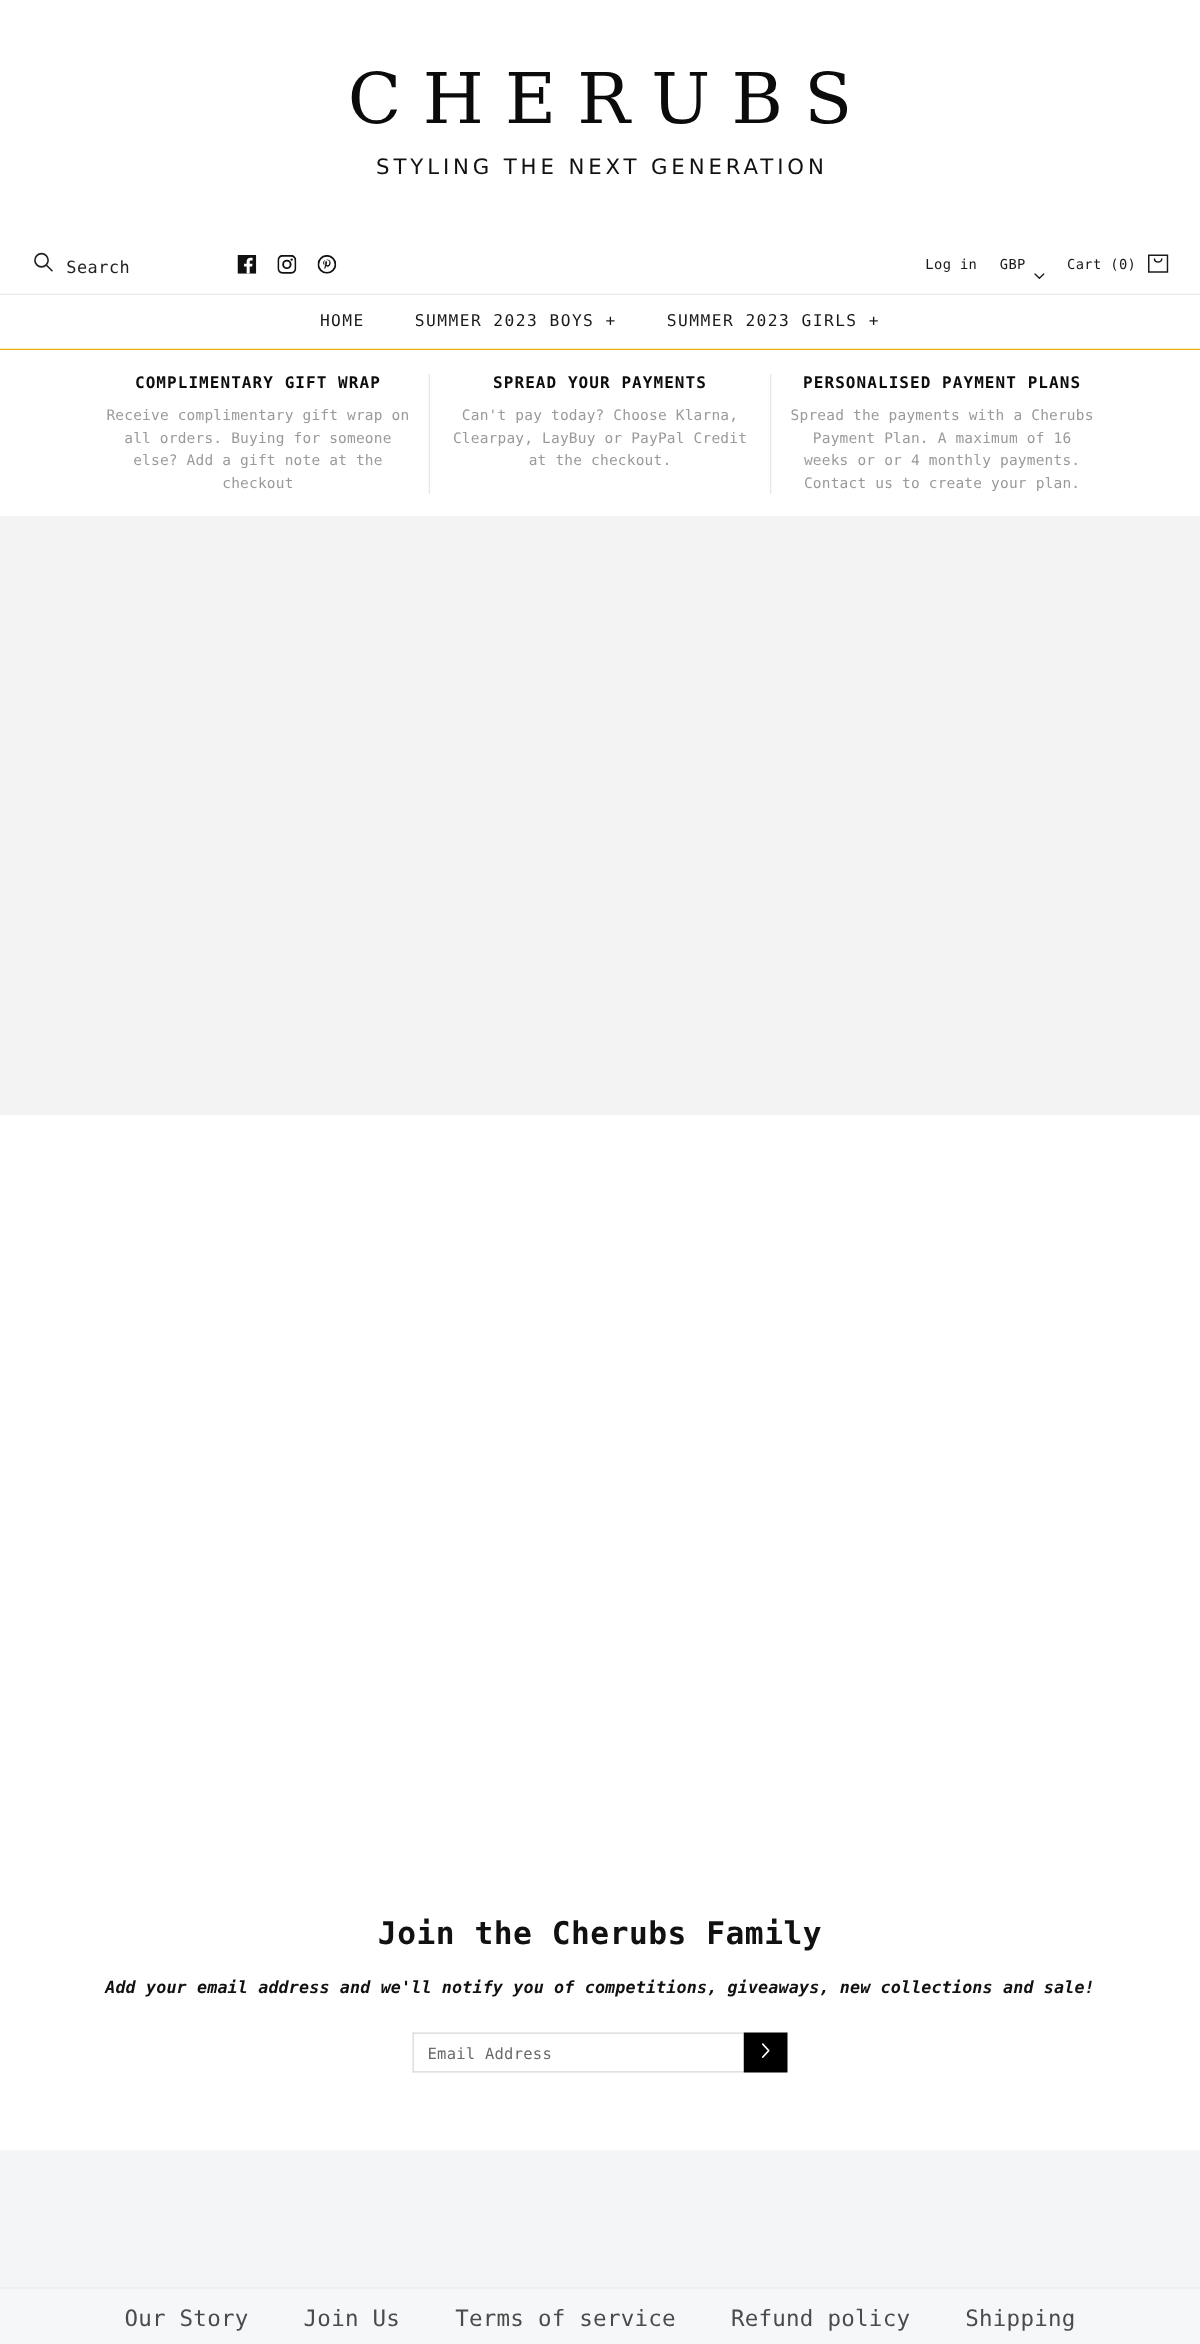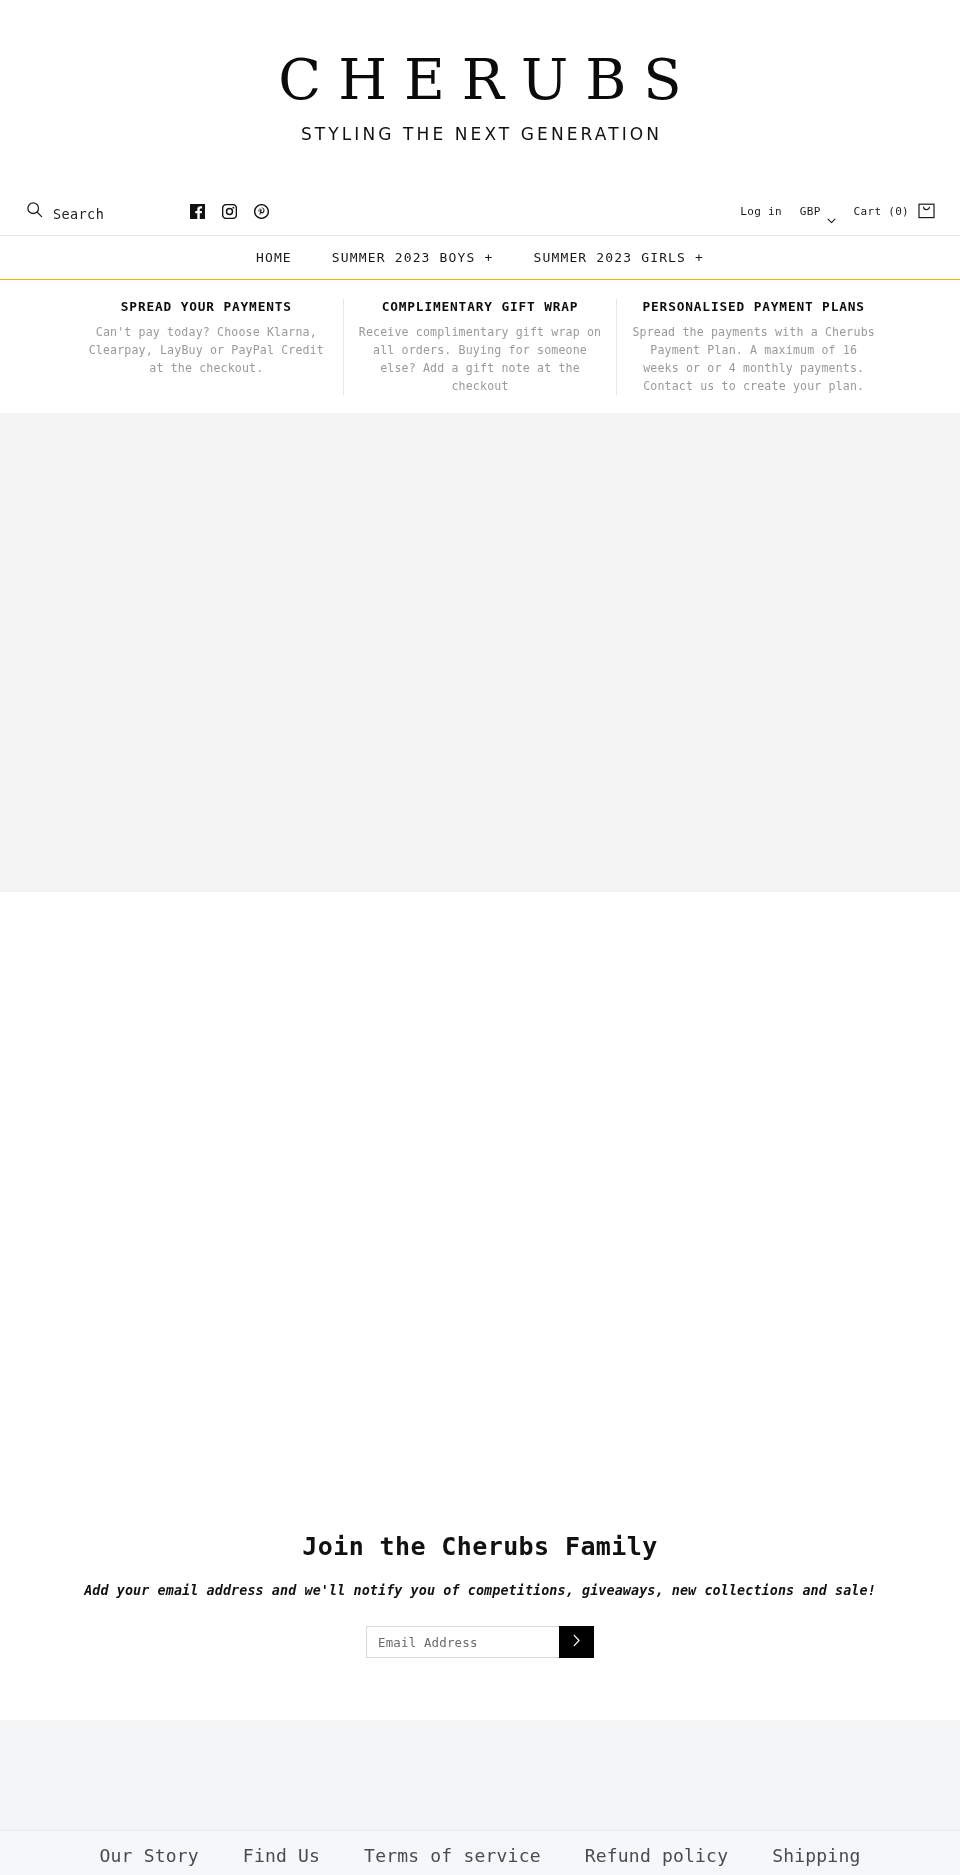--- a/index.html
+++ b/index.html
@@ -121,21 +121,21 @@
   .nl-sub {
     margin-top: 22px;
     font-size: 13.4px;
     font-weight: bold;
     color: #111;
     letter-spacing: .1px;
     font-style: italic;
   }
   .nl-form {
     margin: 28px auto 0 auto;
-    width: 228px;
+    width: 300px;
     height: 32px;
     display: flex;
   }
   .nl-input {
     flex: 1;
     height: 32px;
     border: 1px solid #d8d8d8;
     border-right: none;
     background: #fff;
     padding: 0 11px;
@@ -256,26 +256,26 @@
     <span class="nav-plus">+</span>
   </a>
   <a class="nav-item">
     <span>SUMMER 2023 GIRLS</span>
     <span class="nav-plus">+</span>
   </a>
 </nav>
 
 <div class="features">
   <div class="feat">
+    <div class="feat-title">COMPLIMENTARY GIFT WRAP</div>
+    <div class="feat-body">Receive complimentary gift wrap on all orders. Buying for someone else? Add a gift note at the checkout</div>
+  </div>
+  <div class="feat">
     <div class="feat-title">SPREAD YOUR PAYMENTS</div>
     <div class="feat-body">Can't pay today? Choose Klarna, Clearpay, LayBuy or PayPal Credit at the checkout.</div>
-  </div>
-  <div class="feat">
-    <div class="feat-title">COMPLIMENTARY GIFT WRAP</div>
-    <div class="feat-body">Receive complimentary gift wrap on all orders. Buying for someone else? Add a gift note at the checkout</div>
   </div>
   <div class="feat">
     <div class="feat-title">PERSONALISED PAYMENT PLANS</div>
     <div class="feat-body">Spread the payments with a Cherubs Payment Plan. A maximum of 16 weeks or or 4 monthly payments. Contact us to create your plan.</div>
   </div>
 </div>
 
 <div class="hero"></div>
 
 <div class="mid-gap"></div>
@@ -292,17 +292,17 @@
           </svg>
       </span>
     </button>
   </form>
 </section>
 
 <div class="footer-pad"></div>
 <div class="footer-grey"></div>
 <div class="footer-links">
   <a class="f-link">Our Story</a>
-  <a class="f-link">Find Us</a>
+  <a class="f-link">Join Us</a>
   <a class="f-link">Terms of service</a>
   <a class="f-link">Refund policy</a>
   <a class="f-link">Shipping</a>
 </div>
 
 </body></html>

